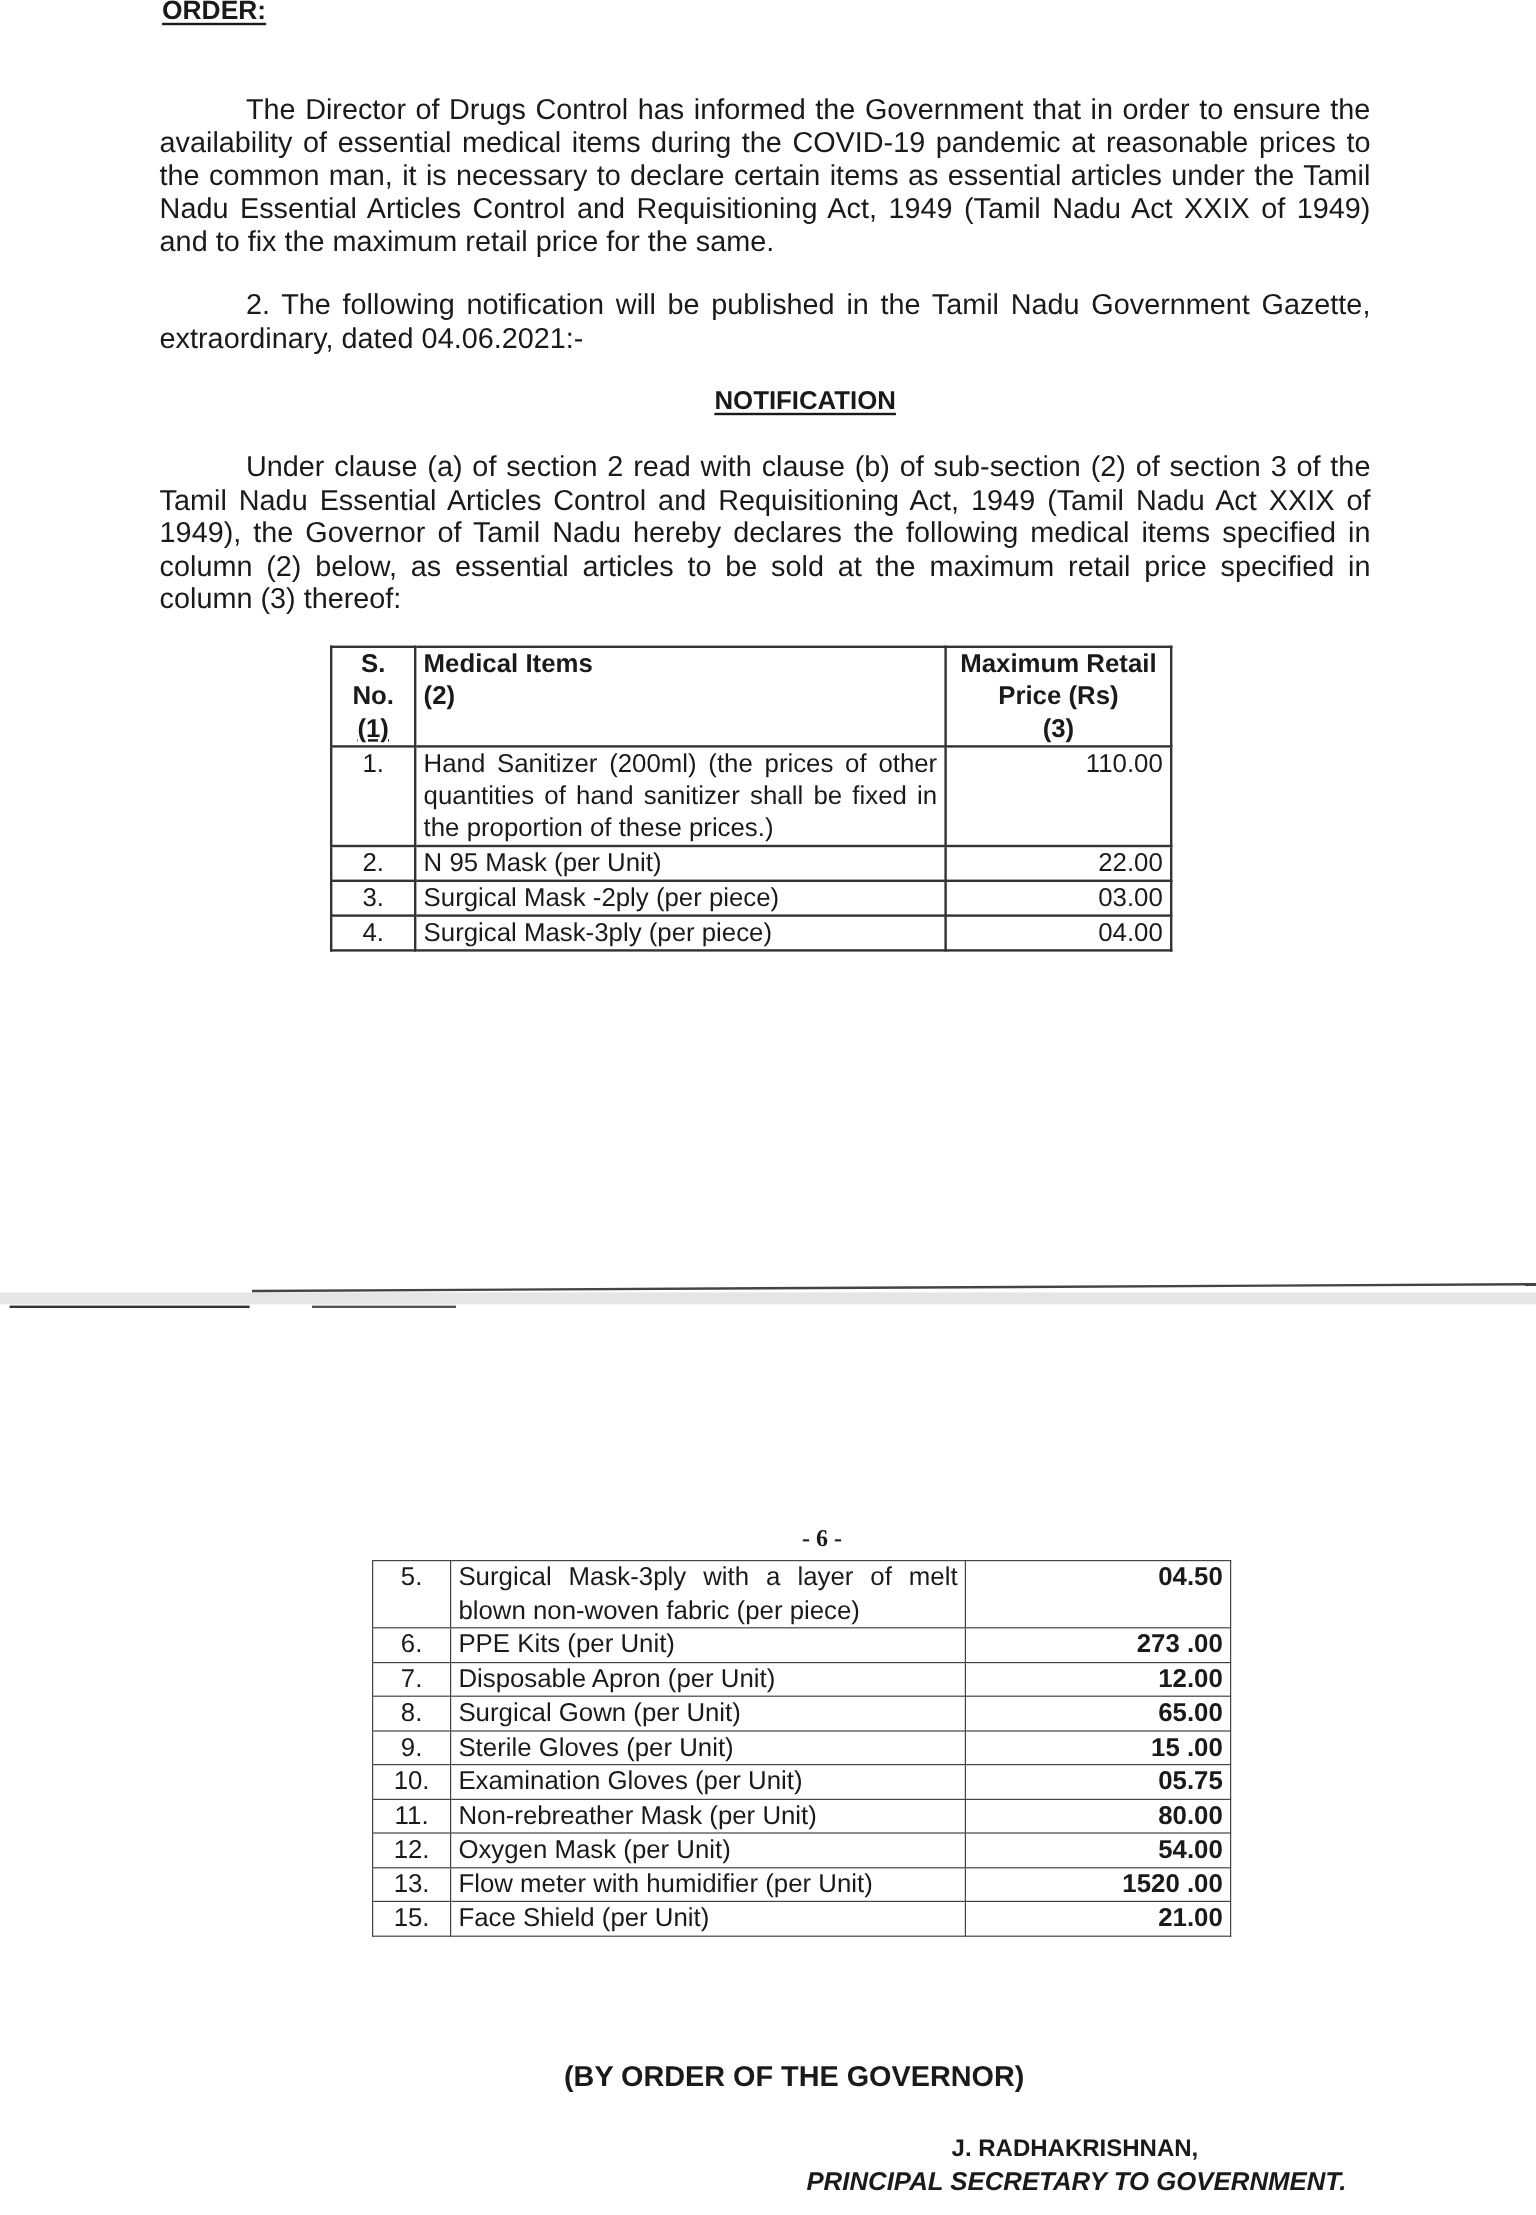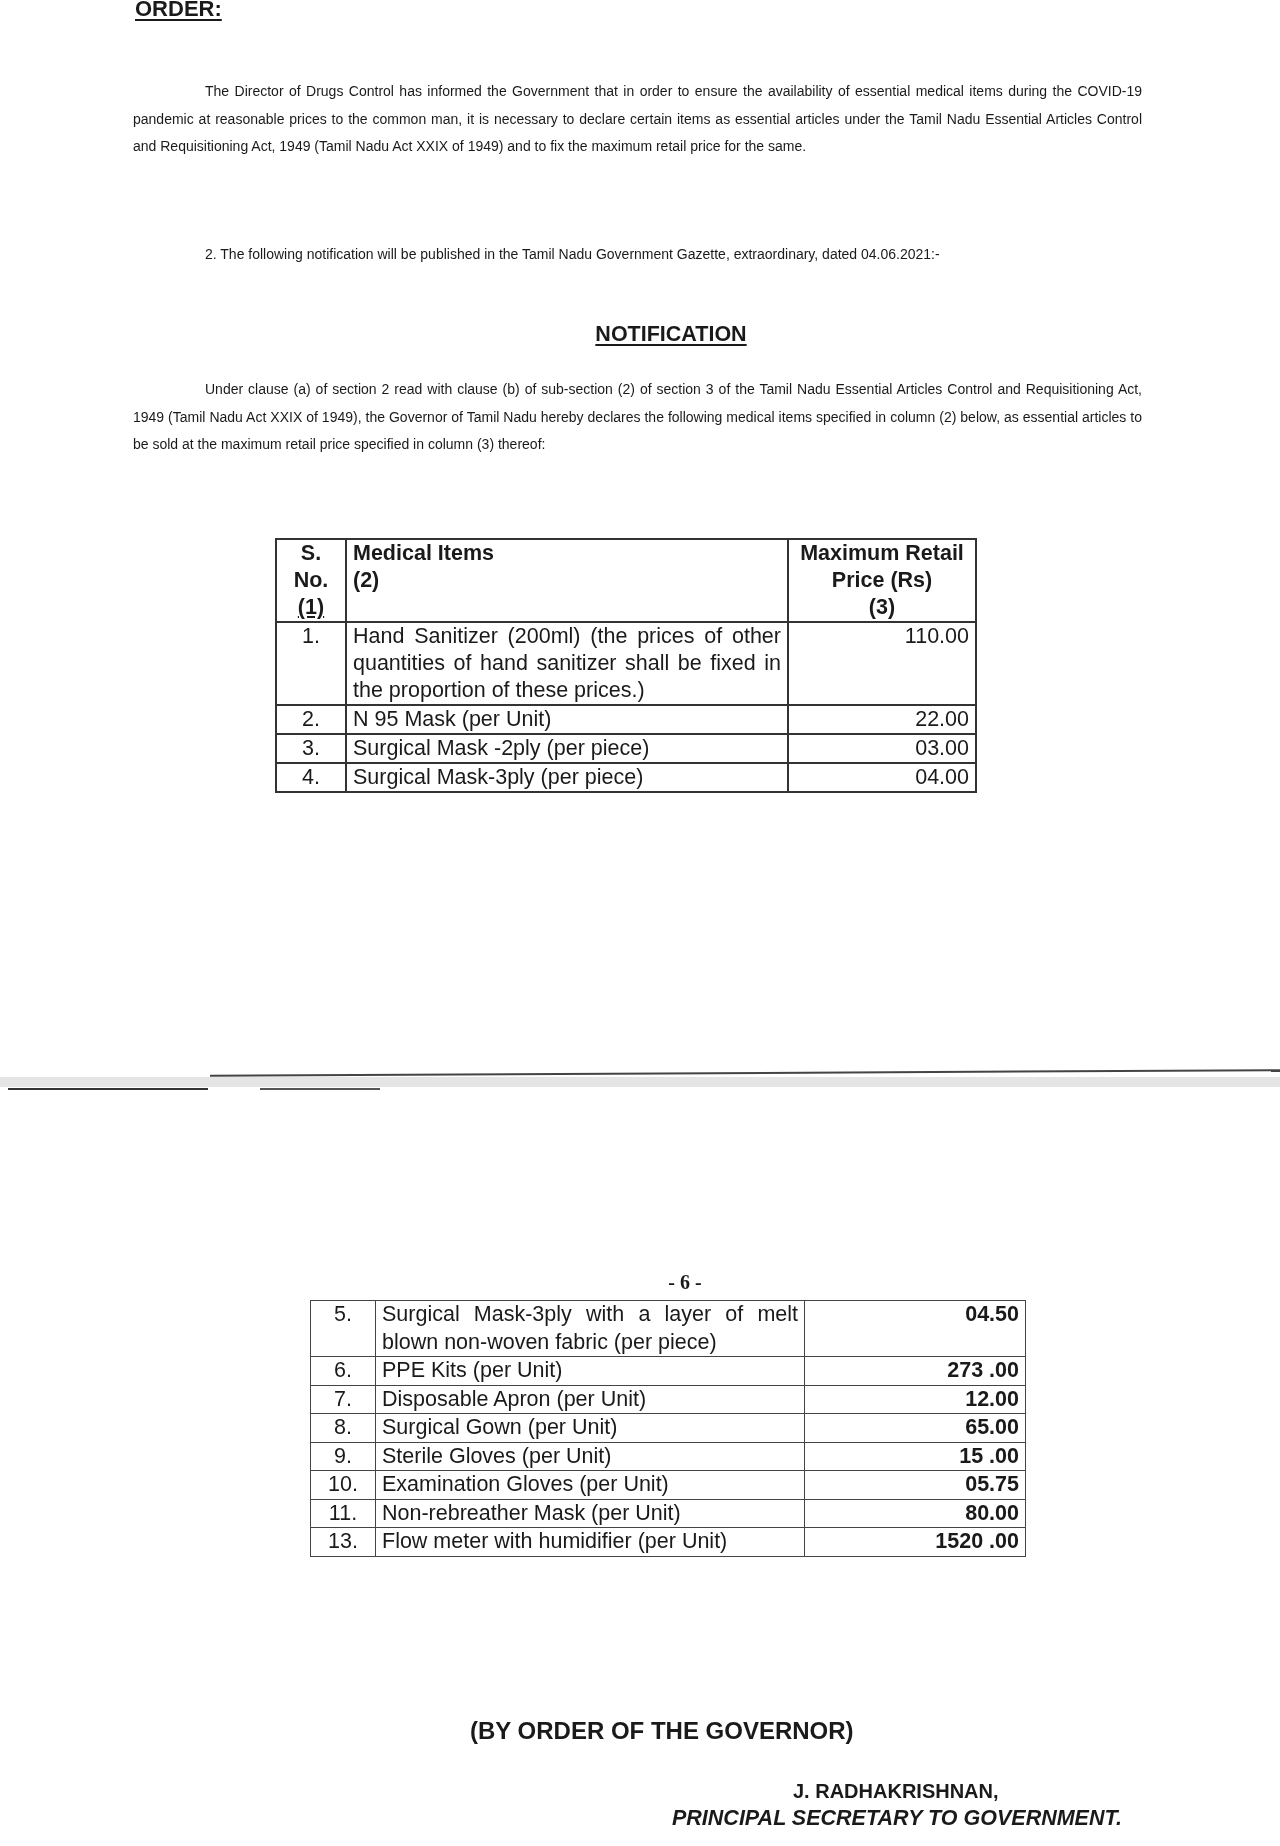--- a/index.html
+++ b/index.html
@@ -6,21 +6,21 @@
   body {
     width: 1280px; height: 1846px; position: relative; overflow: hidden;
     font-family: "Liberation Sans", sans-serif; color: #1a1a1a;
   }
   .abs { position: absolute; }
   .order-heading {
     left: 135px; top: -4px; font-size: 22px; font-weight: bold;
     text-decoration: underline; text-underline-offset: 3px;
   }
   .para {
-    left: 133px; width: 1009px; font-size: 14px; line-height: 27.5px;
+    left: 133px; width: 1009px; font-size: 24px; line-height: 27.5px;
     text-align: justify; text-align-last: left; margin: 0;
   }
   .para .indent { display: inline-block; width: 72px; }
   #p1 { top: 78px; }
   #p2 { top: 241px; }
   #p3 { top: 376px; }
   .notif-title {
     left: 0; width: 1342px; text-align: center; top: 322px; font-size: 21.5px;
     font-weight: bold; text-decoration: underline; text-underline-offset: 3px;
   }
@@ -145,22 +145,32 @@
         <td class="c1">10.</td>
         <td class="c2">Examination Gloves (per Unit)</td>
         <td class="c3">05.75</td>
       </tr>
       <tr>
         <td class="c1">11.</td>
         <td class="c2">Non-rebreather Mask (per Unit)</td>
         <td class="c3">80.00</td>
       </tr>
       <tr>
+        <td class="c1">12.</td>
+        <td class="c2">Oxygen Mask (per Unit)</td>
+        <td class="c3">54.00</td>
+      </tr>
+      <tr>
         <td class="c1">13.</td>
         <td class="c2">Flow meter with humidifier (per Unit)</td>
         <td class="c3">1520 .00</td>
+      </tr>
+      <tr>
+        <td class="c1">15.</td>
+        <td class="c2">Face Shield (per Unit)</td>
+        <td class="c3">21.00</td>
       </tr>
     </tbody>
 </table>
 
 <div class="abs by-order">(BY ORDER OF THE GOVERNOR)</div>
 <div class="abs sig-name">J. RADHAKRISHNAN,</div>
 <div class="abs sig-title">PRINCIPAL SECRETARY TO GOVERNMENT.</div>
 
 </body></html>

